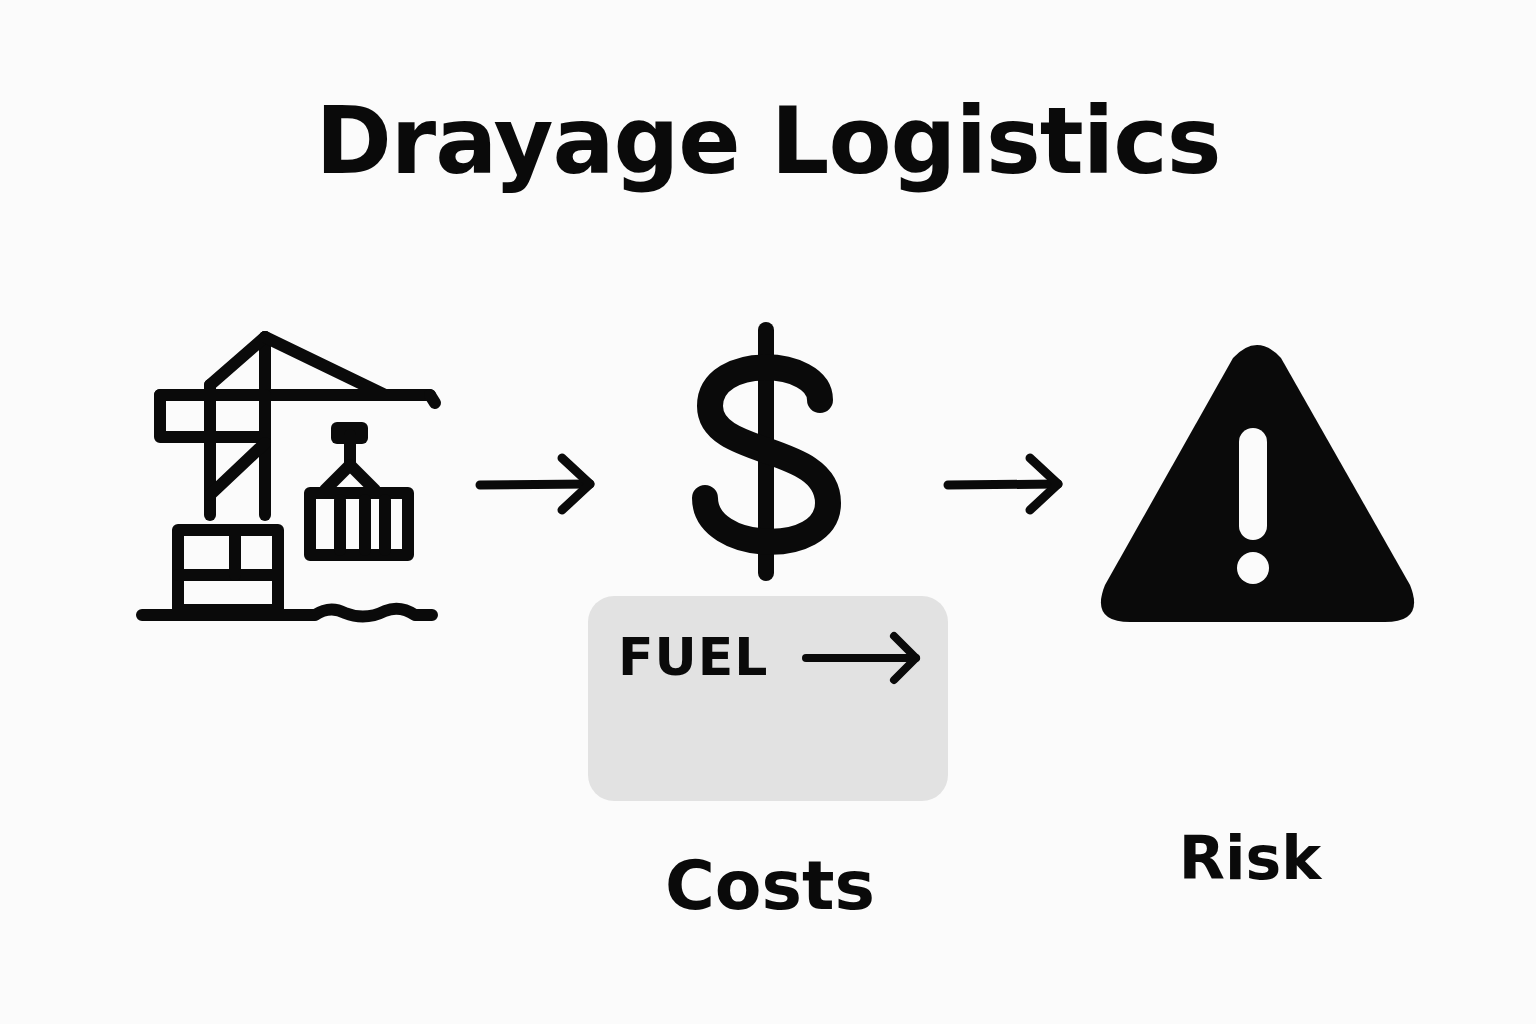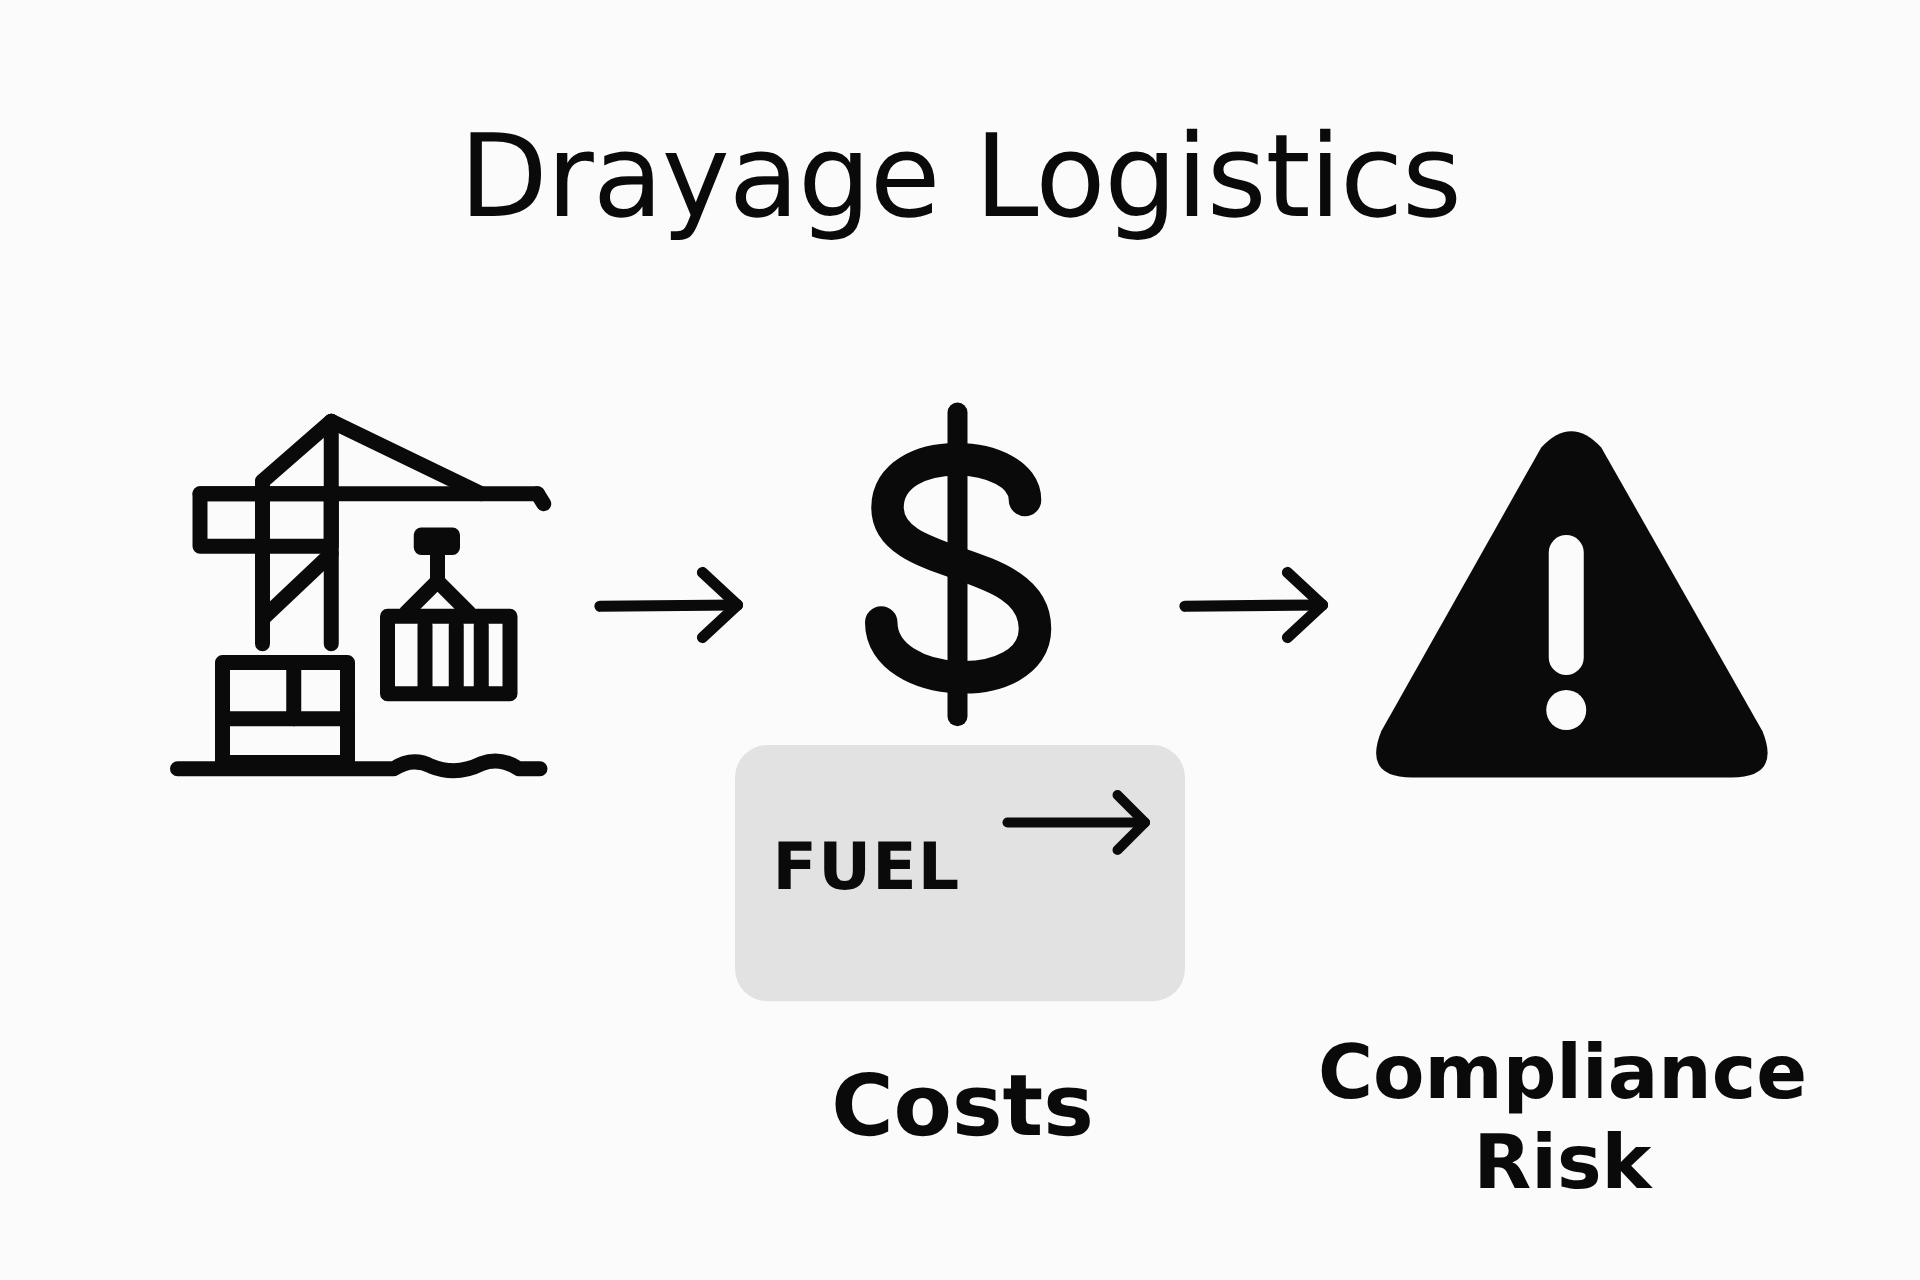--- a/index.html
+++ b/index.html
@@ -7,21 +7,21 @@
     width: 1536px; height: 1024px;
     background: #fbfbfb;
     position: relative;
     overflow: hidden;
     font-family: "DejaVu Sans", sans-serif;
     color: #0a0a0a;
   }
   .title {
     position: absolute; left: 0; right: 0; top: 88px;
     text-align: center;
-    font-size: 92px; font-weight: normal;
+    font-size: 92px; font-weight: bold;
     letter-spacing: -1px;
   }
   .icon { position: absolute; }
   .crane { left: 130px; top: 325px; width: 315px; height: 305px; }
   .arrow1 { left: 472px; top: 448px; width: 130px; height: 72px; }
   .dollar {
     position: absolute; left: 680px; top: 318px; width: 170px; height: 270px;
   }
   .arrow2 { left: 940px; top: 448px; width: 130px; height: 72px; }
   .warning { left: 1095px; top: 340px; width: 325px; height: 285px; }
@@ -34,21 +34,20 @@
   }
   .cost-row {
     position: absolute; left: 30px; width: 310px; height: 70px;
   }
   .cost-row.r1 { top: 26px; }
   .cost-row.r2 { top: 114px; }
   .cost-label {
     position: absolute; left: 0; top: 0;
     font-size: 52px; font-weight: bold; line-height: 70px;
     letter-spacing: 1px;
-    margin-top: 37px;
   }
   .cost-arrow { position: absolute; left: 182px; top: 8px; width: 125px; height: 55px; }
 
   .label-costs {
     position: absolute; left: 620px; width: 300px; top: 846px;
     text-align: center; font-size: 68px; font-weight: bold;
   }
   .label-risk {
     position: absolute; left: 1040px; width: 420px; top: 822px;
     text-align: center; font-size: 60px; font-weight: bold; line-height: 72px;
@@ -118,15 +117,14 @@
     <svg class="cost-arrow" viewBox="0 0 125 55" fill="none" stroke="#0a0a0a" stroke-width="8" stroke-linecap="round" stroke-linejoin="round">
       <line x1="6" y1="28" x2="116" y2="28"></line>
       <polyline points="94,6 116,28 94,50"></polyline>
     </svg>
   </div>
 </div>
 
 <div class="label-costs">Costs</div>
 
 <div class="label-risk">
-  <div>Compliance</div>
   <div>Risk</div>
 </div>
 
 </body></html>

